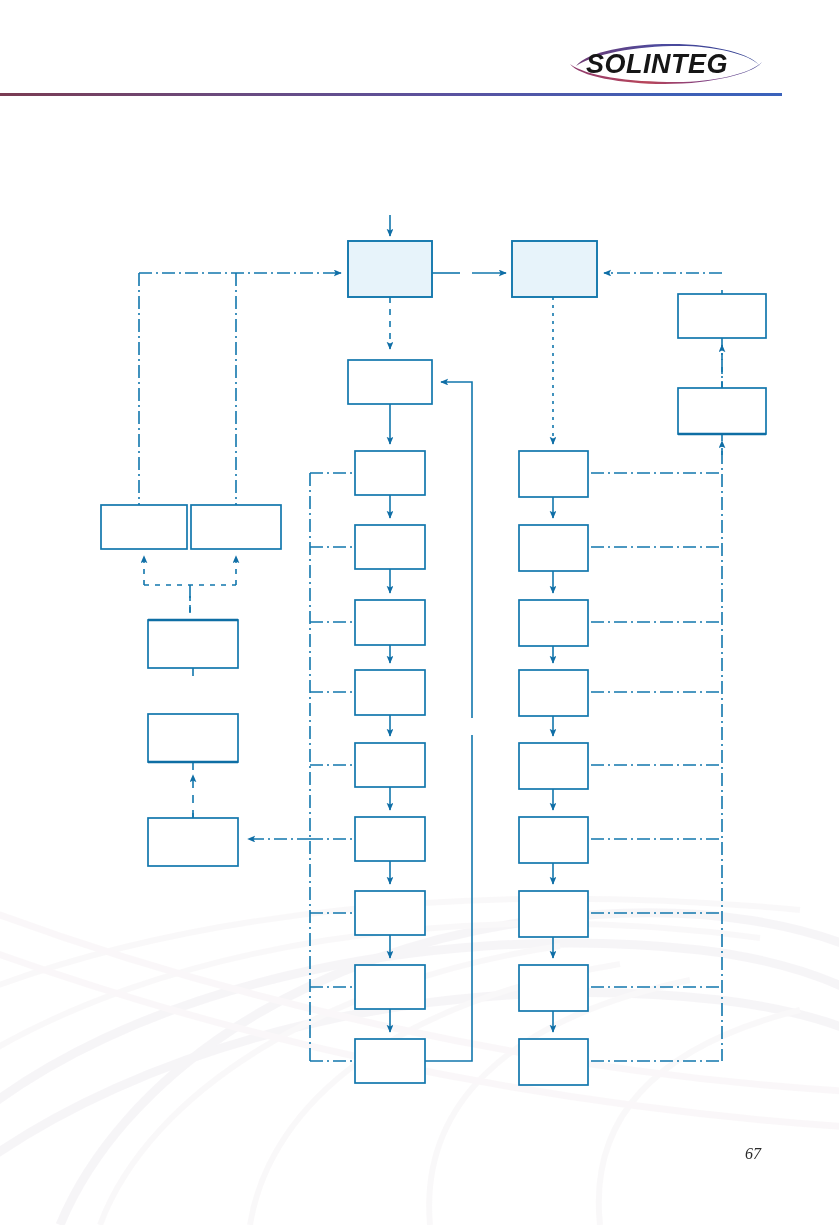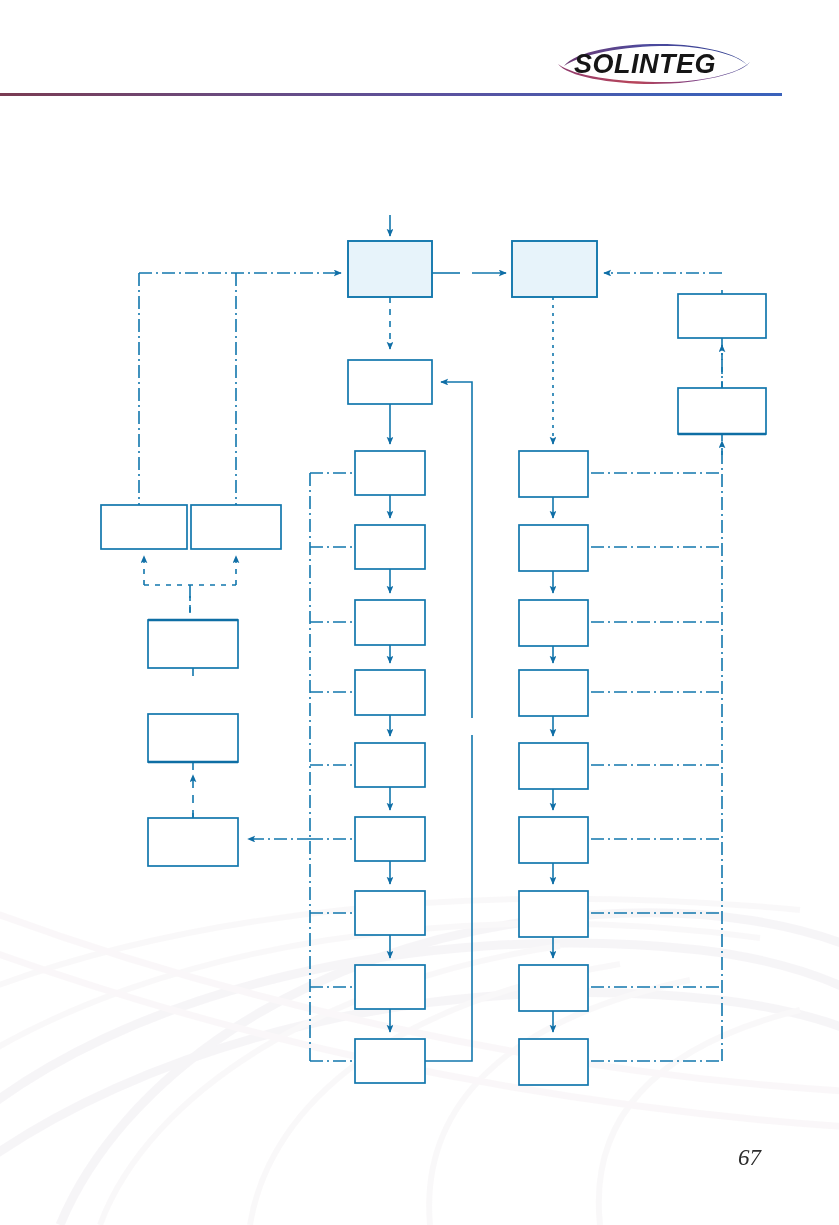--- a/index.html
+++ b/index.html
@@ -2,40 +2,40 @@
 <html><head>
 <meta charset="utf-8">
 <style>
   html,body{margin:0;padding:0;background:#ffffff;}
   body{
     width:839px;height:1225px;position:relative;overflow:hidden;
     font-family:"Liberation Serif", serif;
   }
   
   #header-logo{
-    position:absolute; left:552px; top:40px; width:200px; height:48px;
+    position:absolute; left:564px; top:40px; width:200px; height:48px;
   }
   #header-rule{
     position:absolute; left:0px; top:93px; width:782px; height:2.5px;
     background:linear-gradient(to right,#7a3b52 0%,#6b4a7d 28%,#5a52a0 58%,#3f5fb5 85%,#3a62bb 100%);
   }
   
   #watermark{
     position:absolute; left:0; top:880px; width:839px; height:345px;
     opacity:.30; pointer-events:none;
   }
   
   #diagram{
     position:absolute; left:0; top:0; width:839px; height:1120px;
   }
   
   #page-number{
     position:absolute; right:78px; top:1145px;
     font-family:"Liberation Serif", serif;
-    font-size:23px; color:#2c2c2c; font-style:italic;
+    font-size:16px; color:#2c2c2c; font-style:italic;
   }
   .nobox{pointer-events:none}
 </style>
 </head>
 <body>
 
 <div id="header-logo">
   <svg width="200" height="48" viewBox="0 0 200 48" class="nobox">
     <defs>
       <linearGradient id="swooshTop" x1="0" y1="0" x2="1" y2="0">

